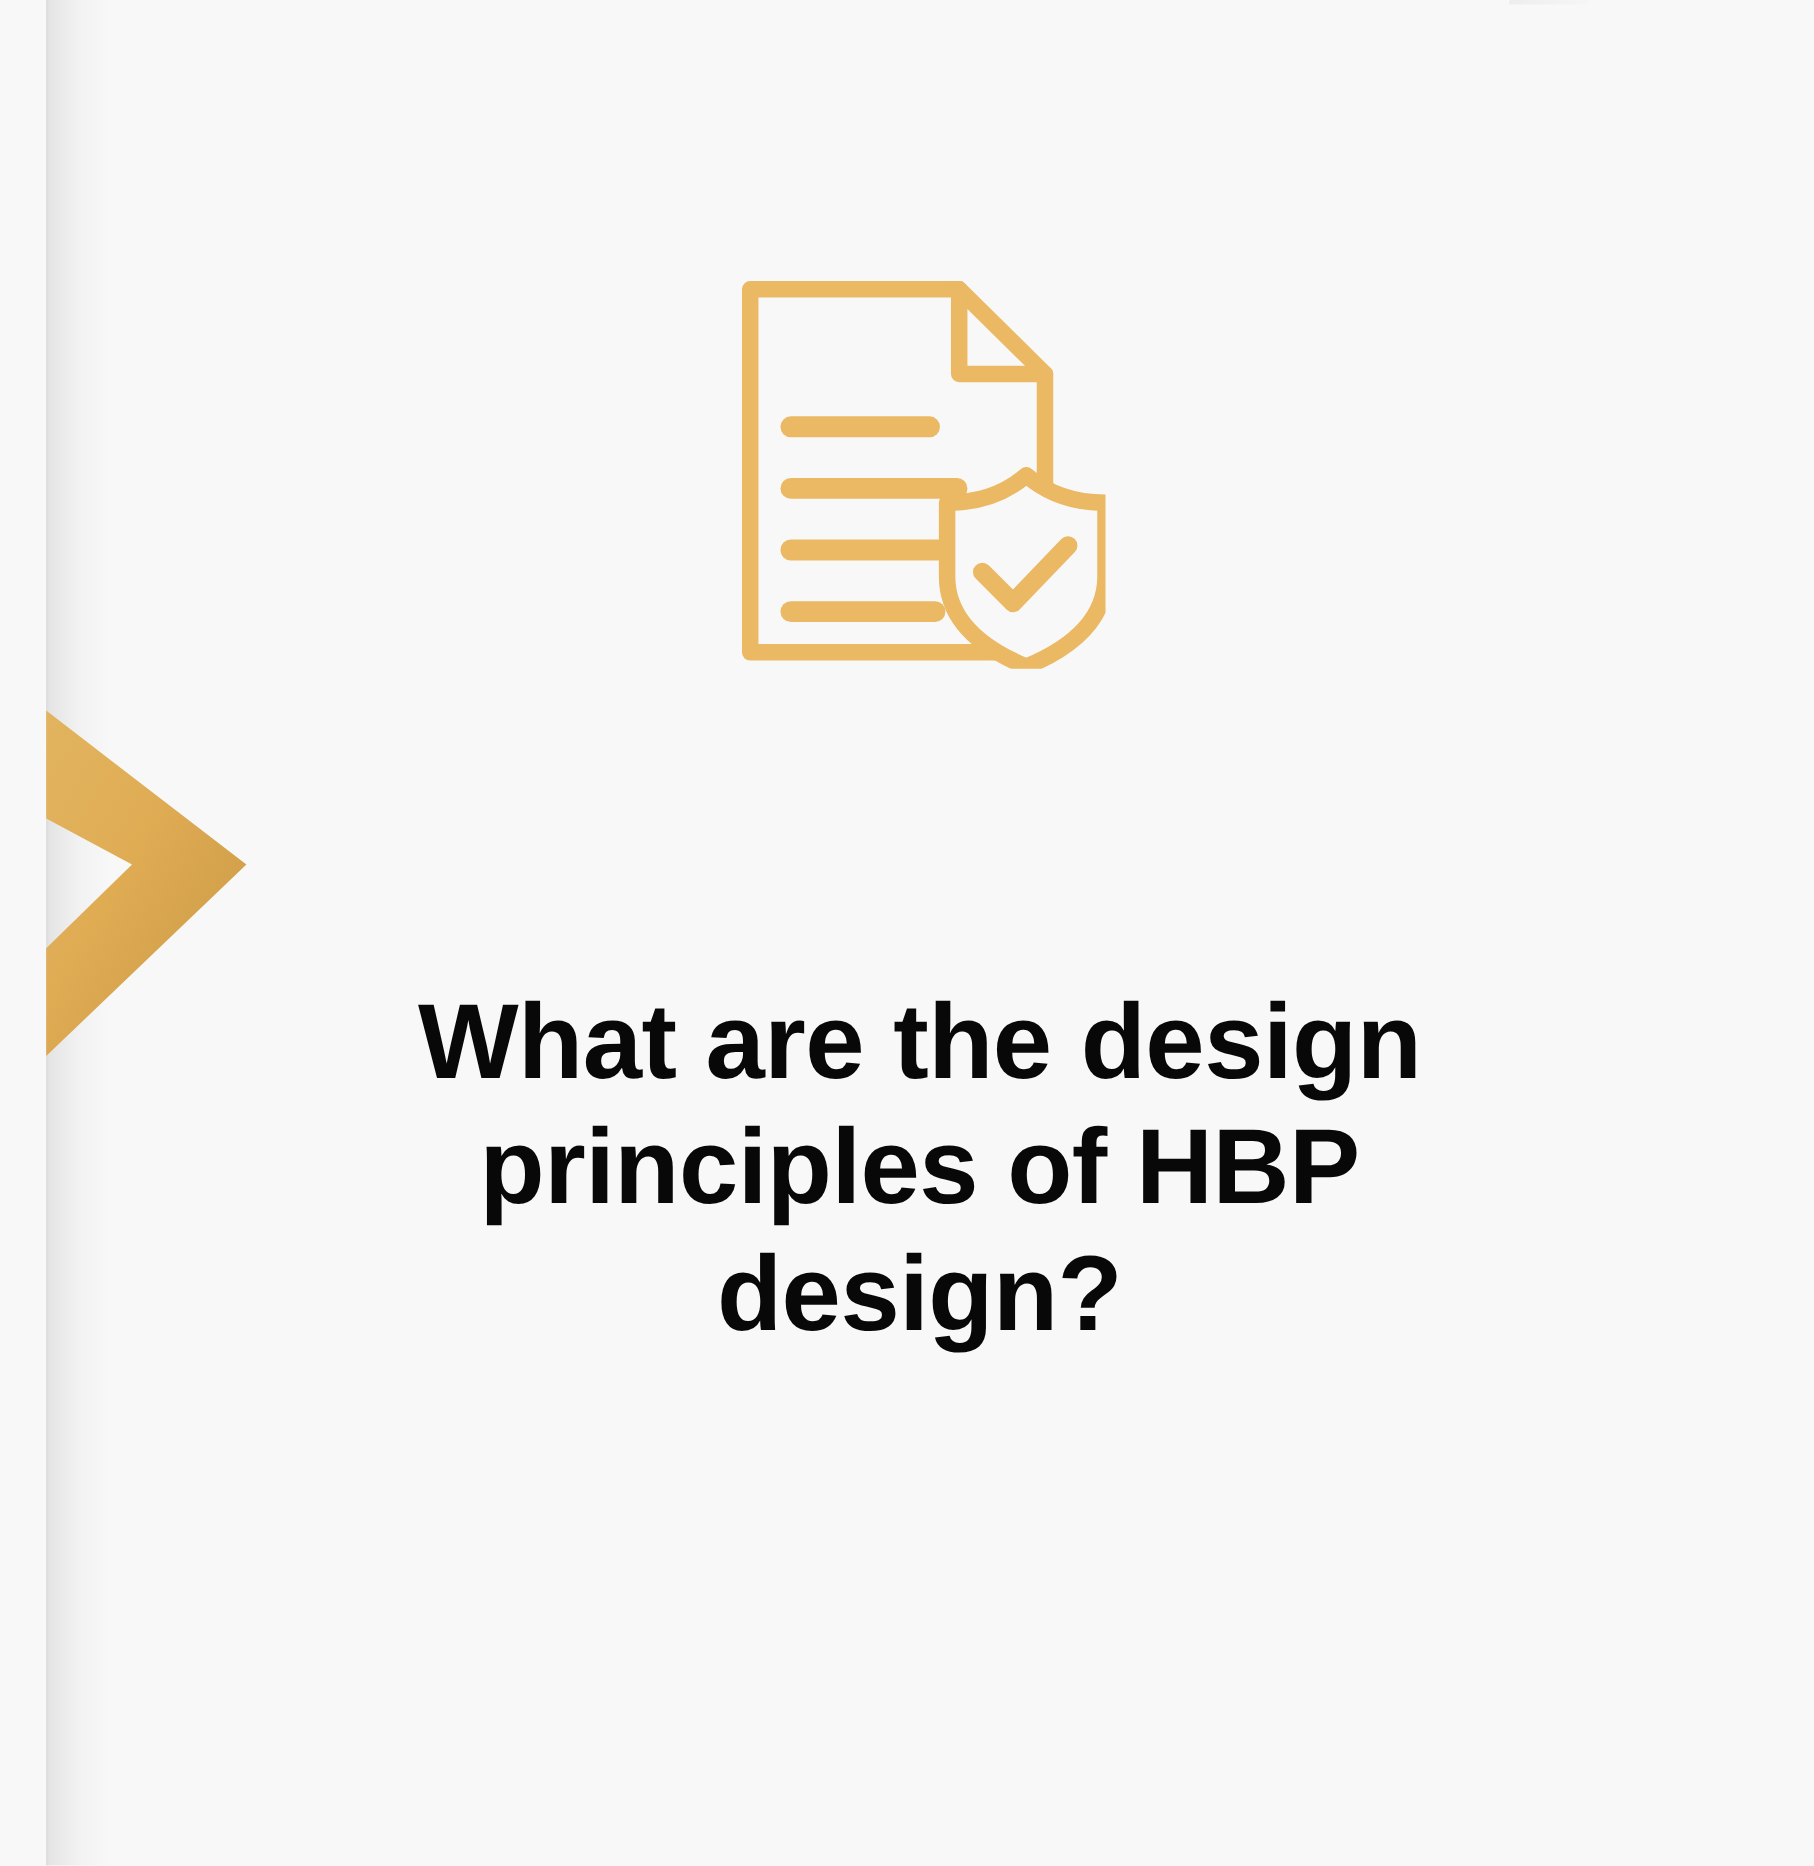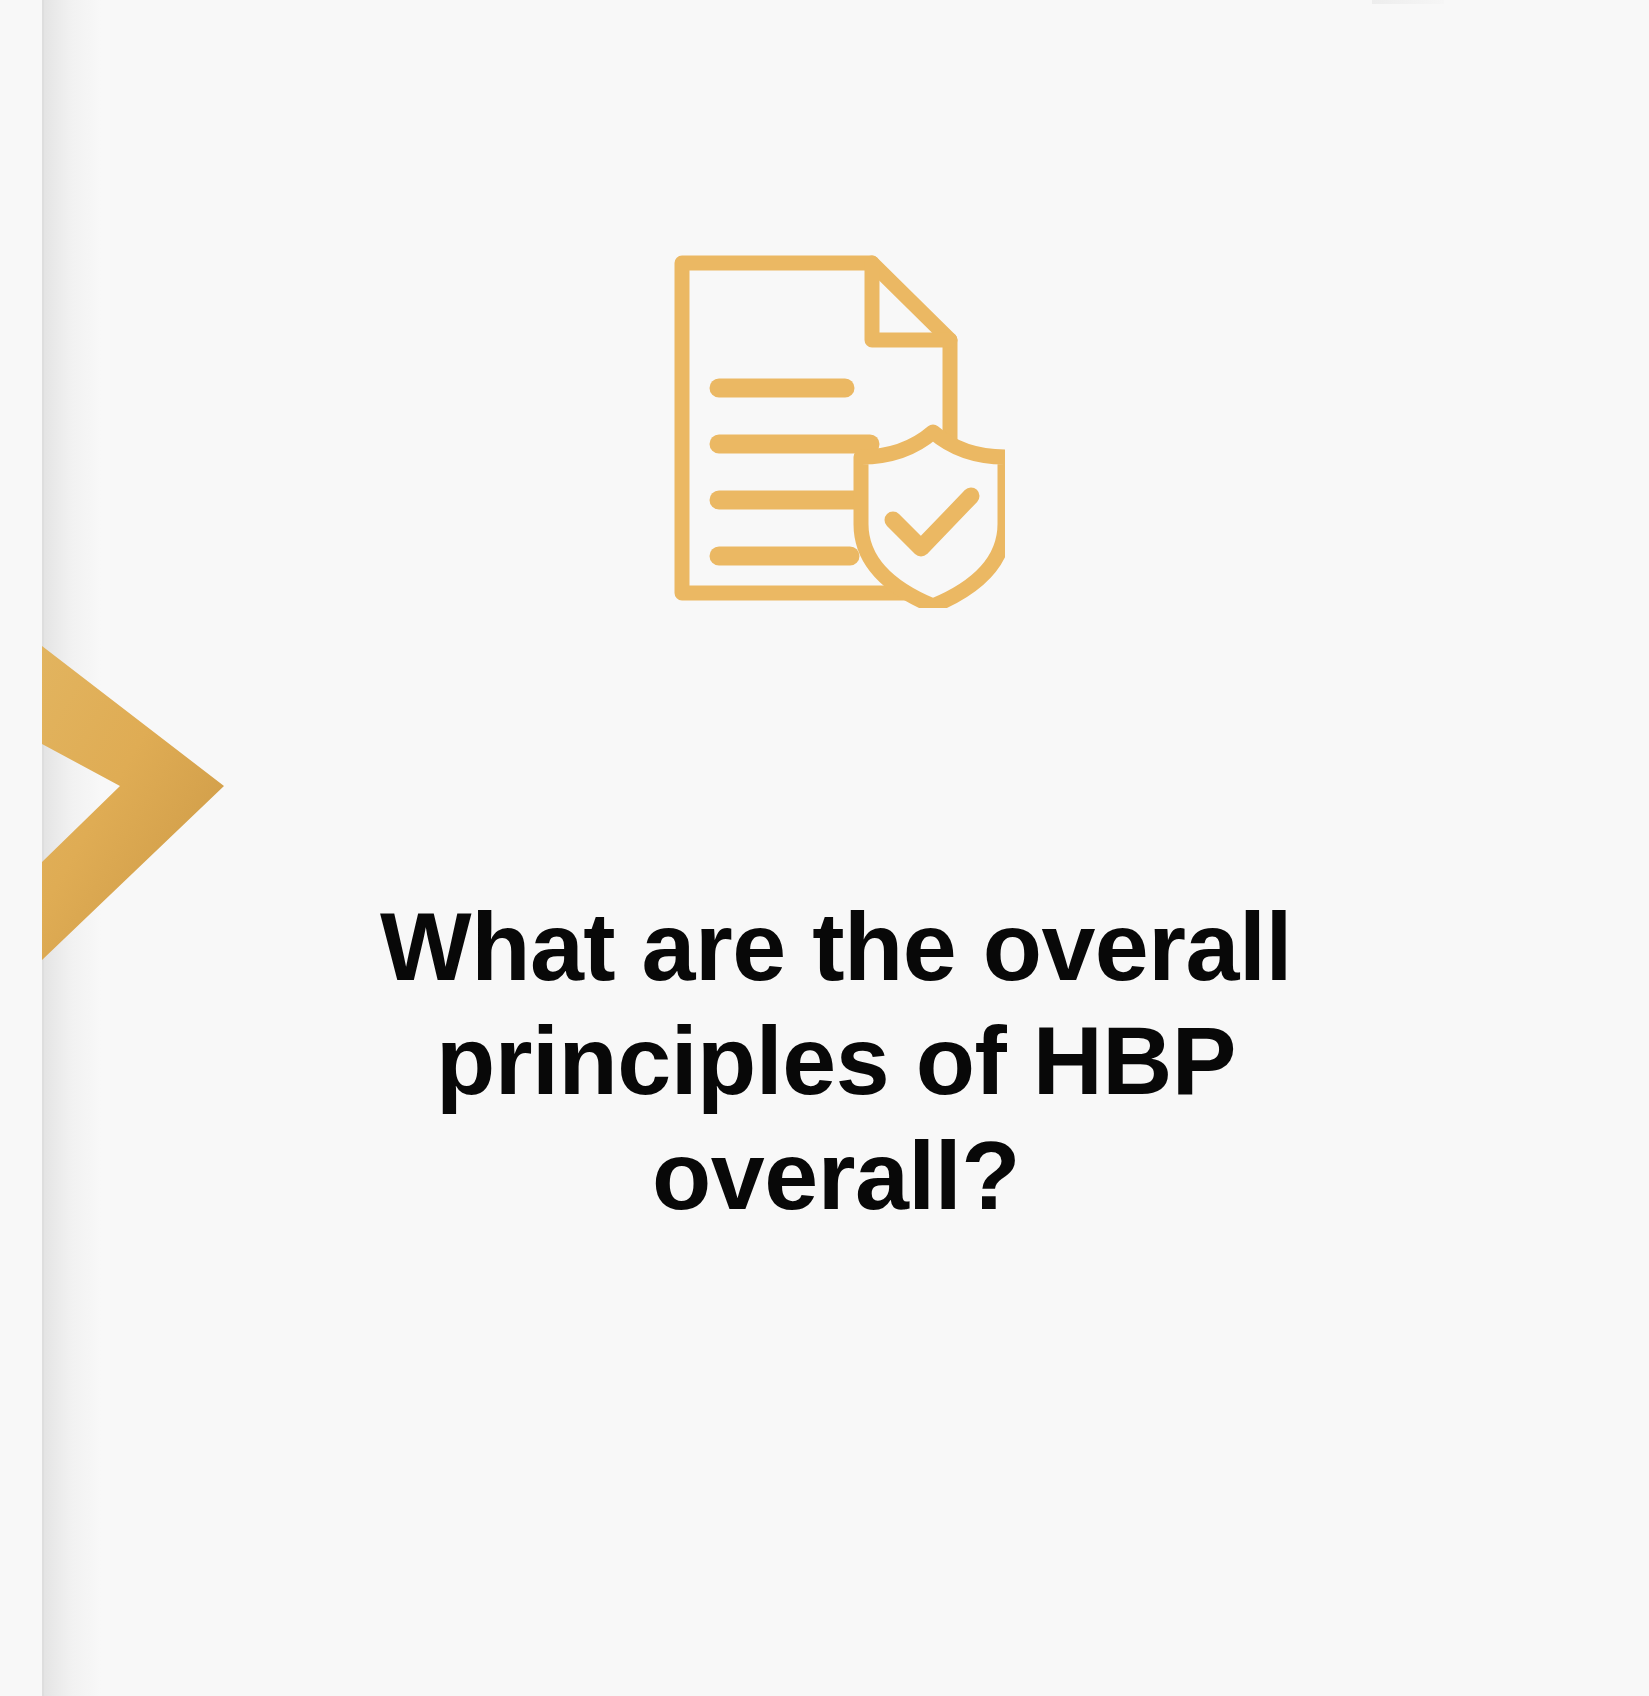--- a/index.html
+++ b/index.html
@@ -169,15 +169,15 @@
                  L 340 276
                  C 340 318 304 343 268 358
                  C 232 343 196 318 196 276
                  Z"></path>
 
         <path d="M 228 272 L 256 300 L 306 248" stroke-width="17"></path>
       </g>
     </svg>
   </div>
 
-  <h1 id="title">What are the overall principles of HBP overall?</h1>
+  <h1 id="title">What are the design principles of HBP design?</h1>
 
 </div>
 
 </body></html>

